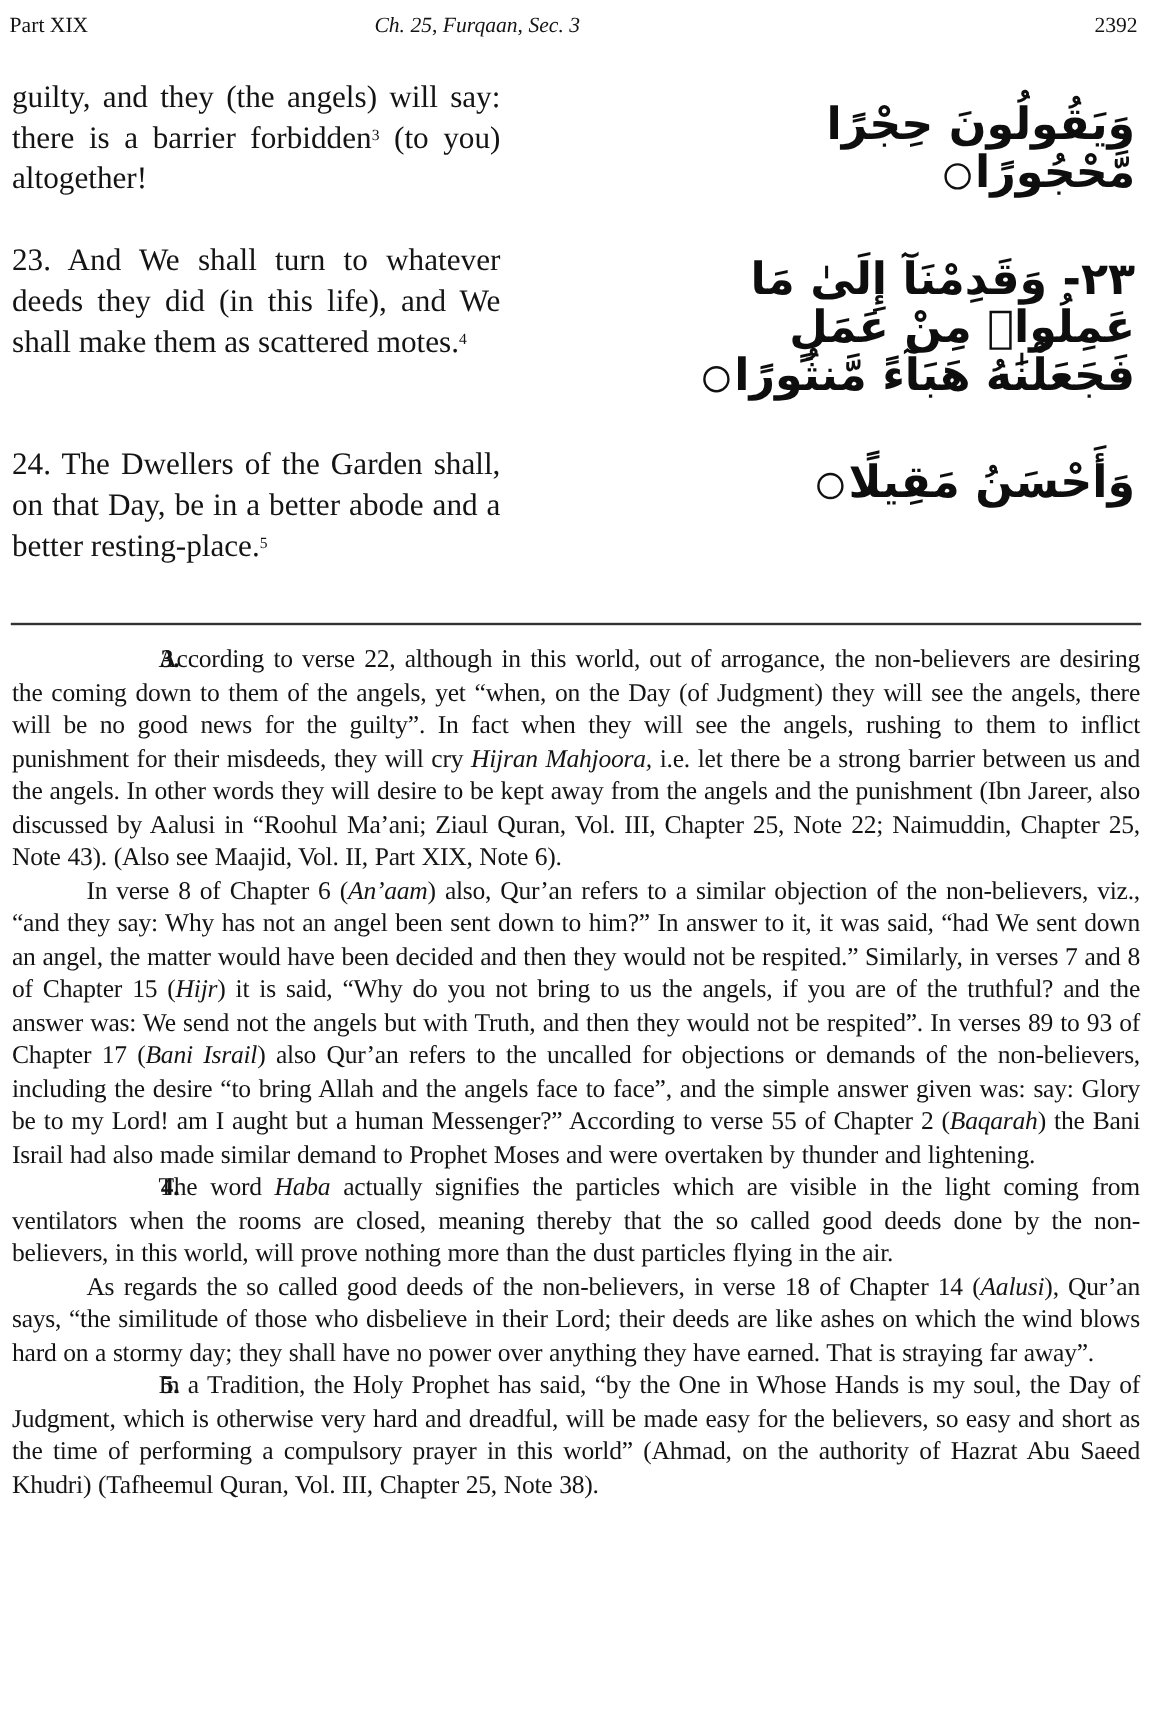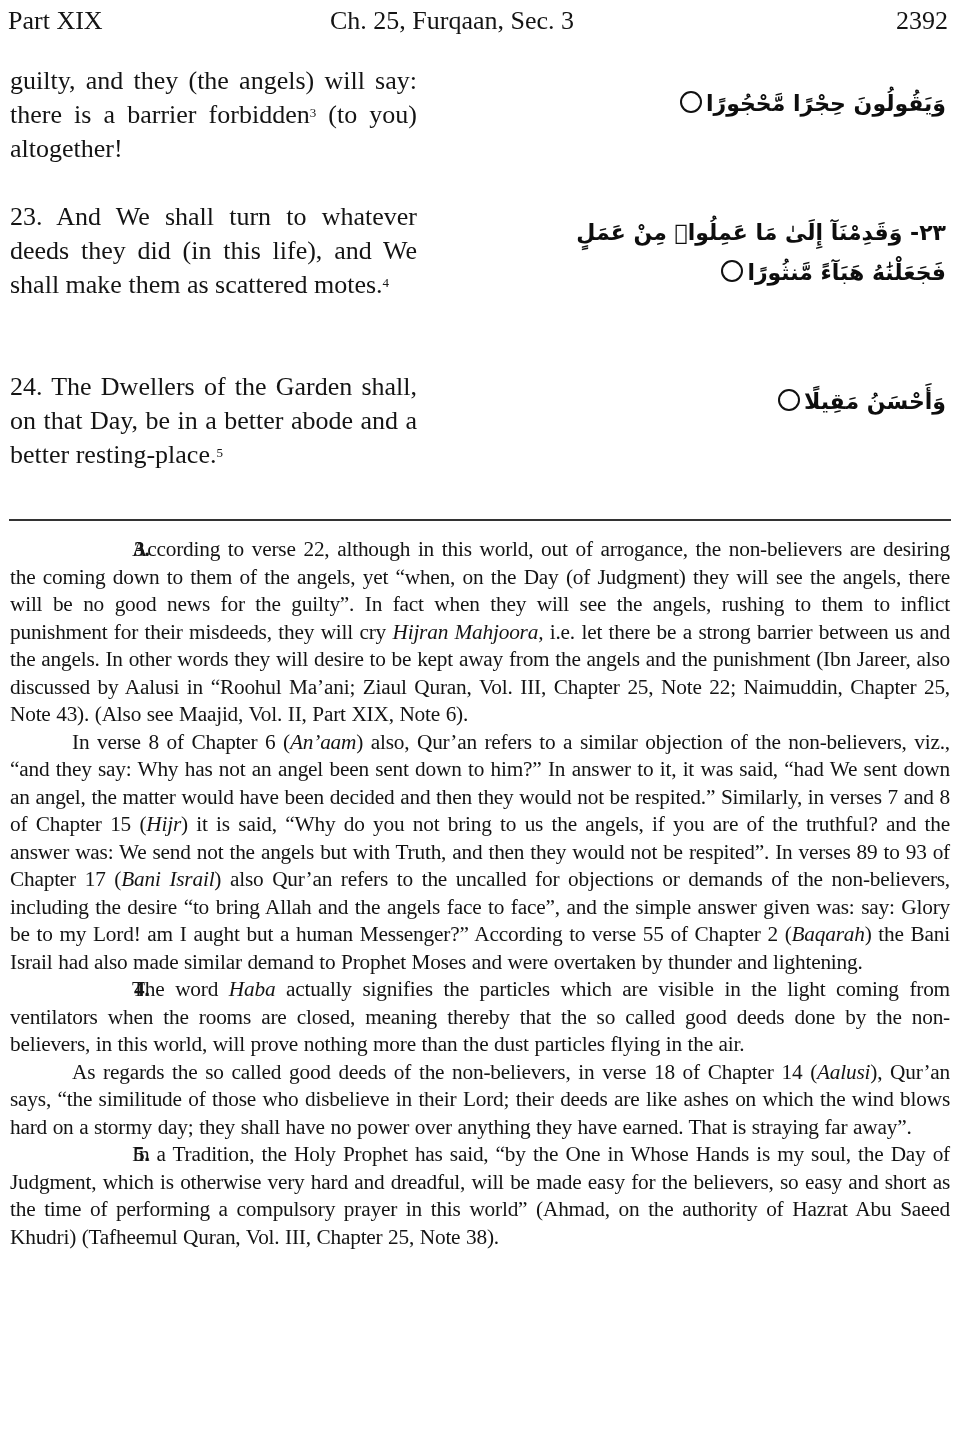--- a/index.html
+++ b/index.html
@@ -14,25 +14,25 @@
       overflow: hidden;
       color: #141414;
       font-family: "Liberation Serif", serif;
     }
     .running-head {
       position: absolute;
       top: 4px;
       left: 8px;
       right: 12px;
       height: 34px;
-      font-size: 26px;
+      font-size: 18px;
       line-height: 34px;
     }
     .running-head .part { position: absolute; left: 0; top: 0; }
-    .running-head .chapter { position: absolute; left: 322px; top: 0; }
+    .running-head .chapter { position: absolute; left: 304px; top: 0; font-style: italic; }
     .running-head .pageno { position: absolute; right: 0; top: 0; }
 
     .verse-block {
       position: absolute;
       left: 10px;
       width: 950px;
     }
     .verse-en {
       position: absolute;
       left: 0;
@@ -51,21 +51,21 @@
       top: -2px;
     }
     .verse-ar {
       position: absolute;
       right: 14px;
       top: 0;
       width: 400px;
       direction: rtl;
       text-align: right;
       font-family: "DejaVu Sans", sans-serif;
-      font-size: 22px;
+      font-size: 37px;
       line-height: 40px;
       font-weight: bold;
       color: #0e0e0e;
     }
     .ayah-end {
       display: inline-block;
       width: 18px;
       height: 18px;
       border: 2px solid #111;
       border-radius: 50%;

